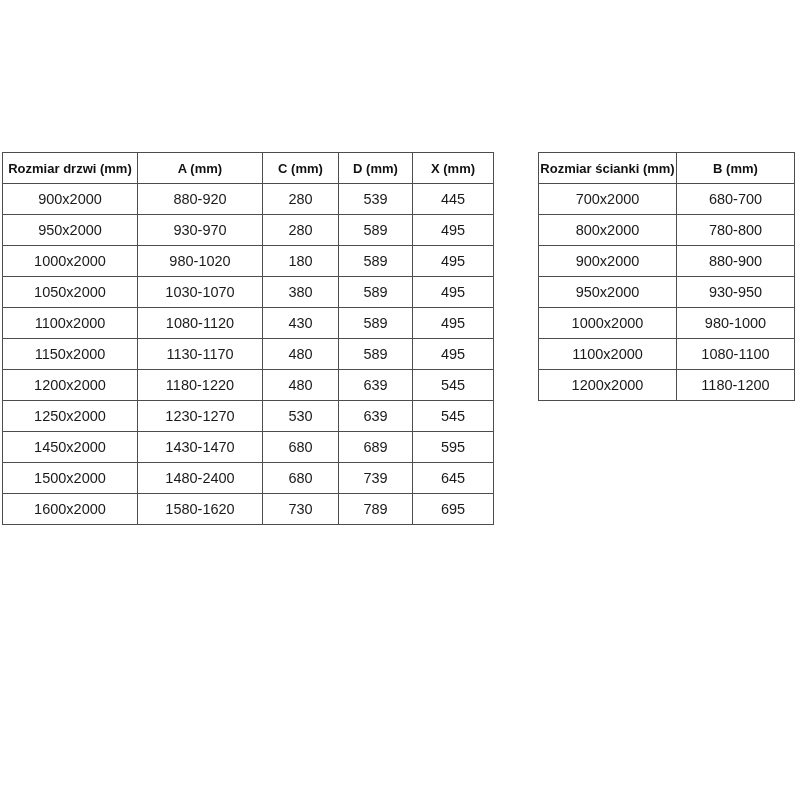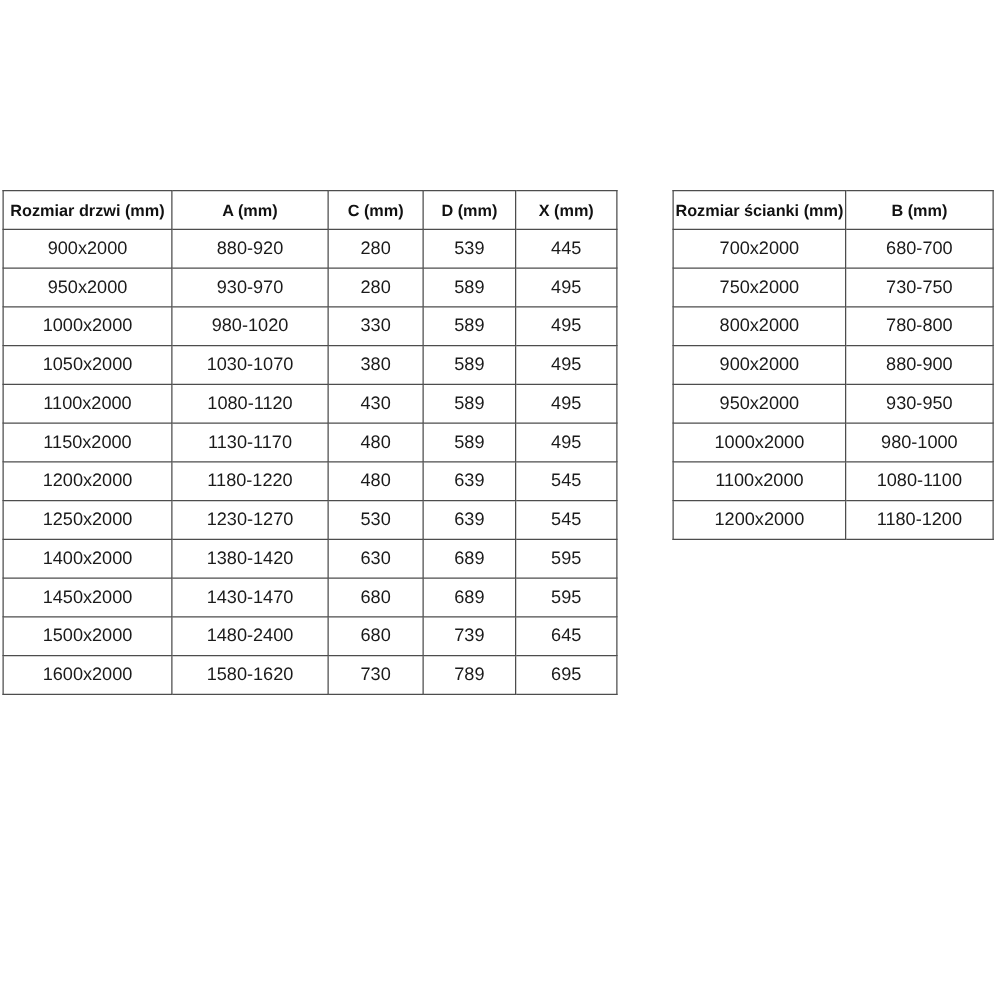--- a/index.html
+++ b/index.html
@@ -86,21 +86,21 @@
         <tr>
           <td>950x2000</td>
           <td>930-970</td>
           <td>280</td>
           <td>589</td>
           <td>495</td>
         </tr>
         <tr>
           <td>1000x2000</td>
           <td>980-1020</td>
-          <td>330</td>
+          <td>180</td>
           <td>589</td>
           <td>495</td>
         </tr>
         <tr>
           <td>1050x2000</td>
           <td>1030-1070</td>
           <td>380</td>
           <td>589</td>
           <td>495</td>
         </tr>
@@ -126,27 +126,20 @@
           <td>545</td>
         </tr>
         <tr>
           <td>1250x2000</td>
           <td>1230-1270</td>
           <td>530</td>
           <td>639</td>
           <td>545</td>
         </tr>
         <tr>
-          <td>1400x2000</td>
-          <td>1380-1420</td>
-          <td>630</td>
-          <td>689</td>
-          <td>595</td>
-        </tr>
-        <tr>
           <td>1450x2000</td>
           <td>1430-1470</td>
           <td>680</td>
           <td>689</td>
           <td>595</td>
         </tr>
         <tr>
           <td>1500x2000</td>
           <td>1480-2400</td>
           <td>680</td>
@@ -172,24 +165,20 @@
           <th>Rozmiar ścianki (mm)</th>
           <th>B (mm)</th>
         </tr>
       </thead>
       <tbody>
         <tr>
           <td>700x2000</td>
           <td>680-700</td>
         </tr>
         <tr>
-          <td>750x2000</td>
-          <td>730-750</td>
-        </tr>
-        <tr>
           <td>800x2000</td>
           <td>780-800</td>
         </tr>
         <tr>
           <td>900x2000</td>
           <td>880-900</td>
         </tr>
         <tr>
           <td>950x2000</td>
           <td>930-950</td>

